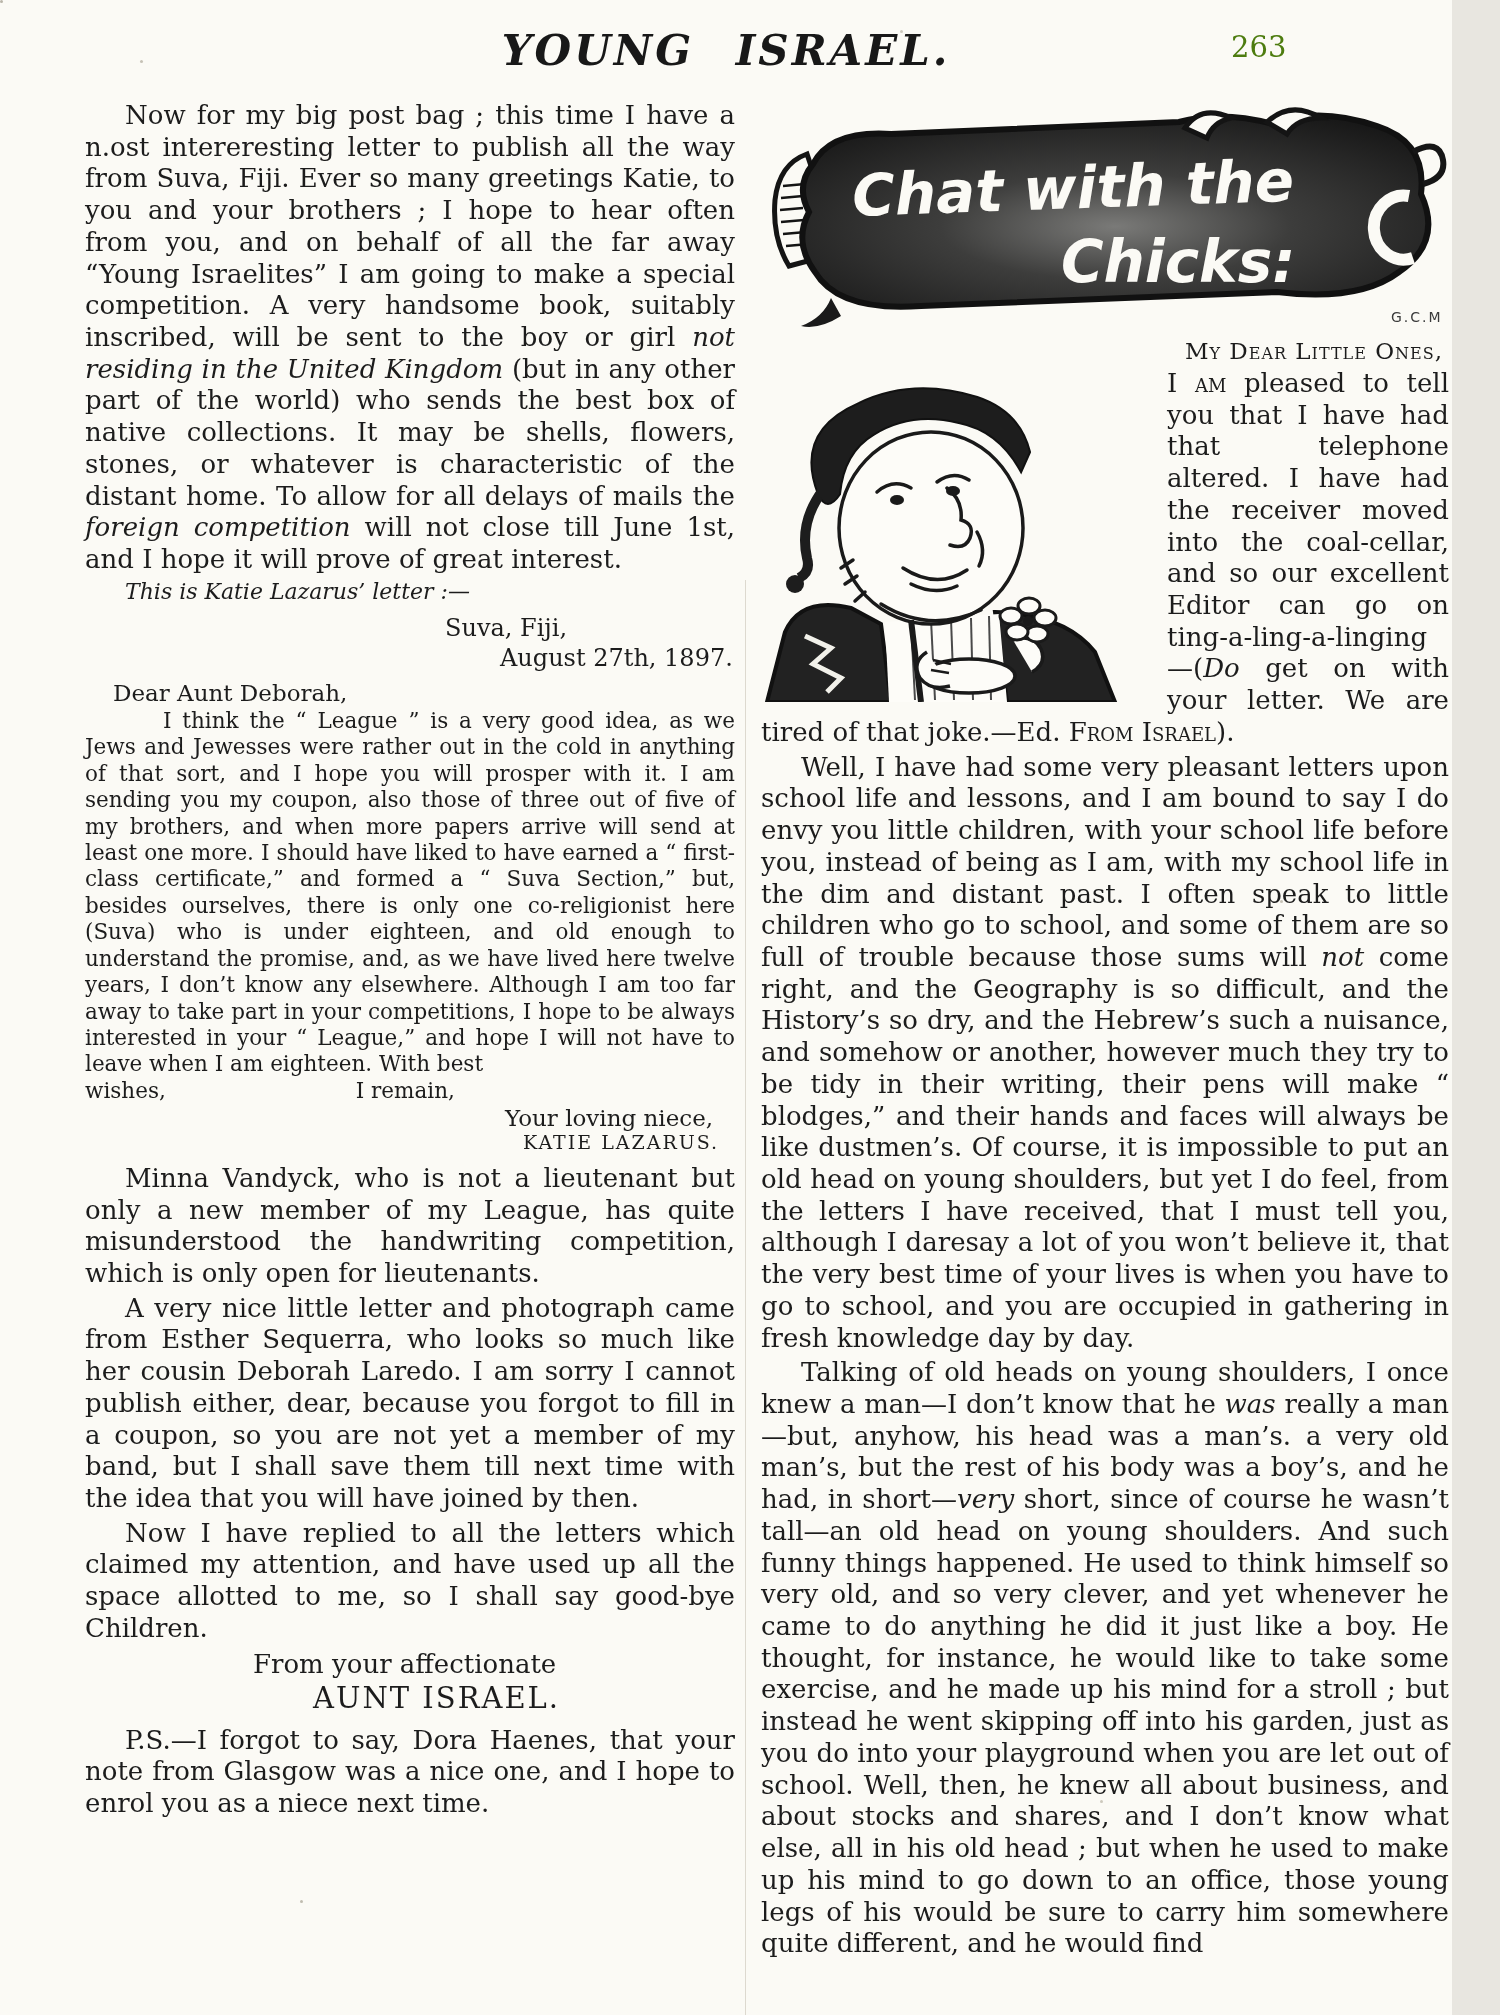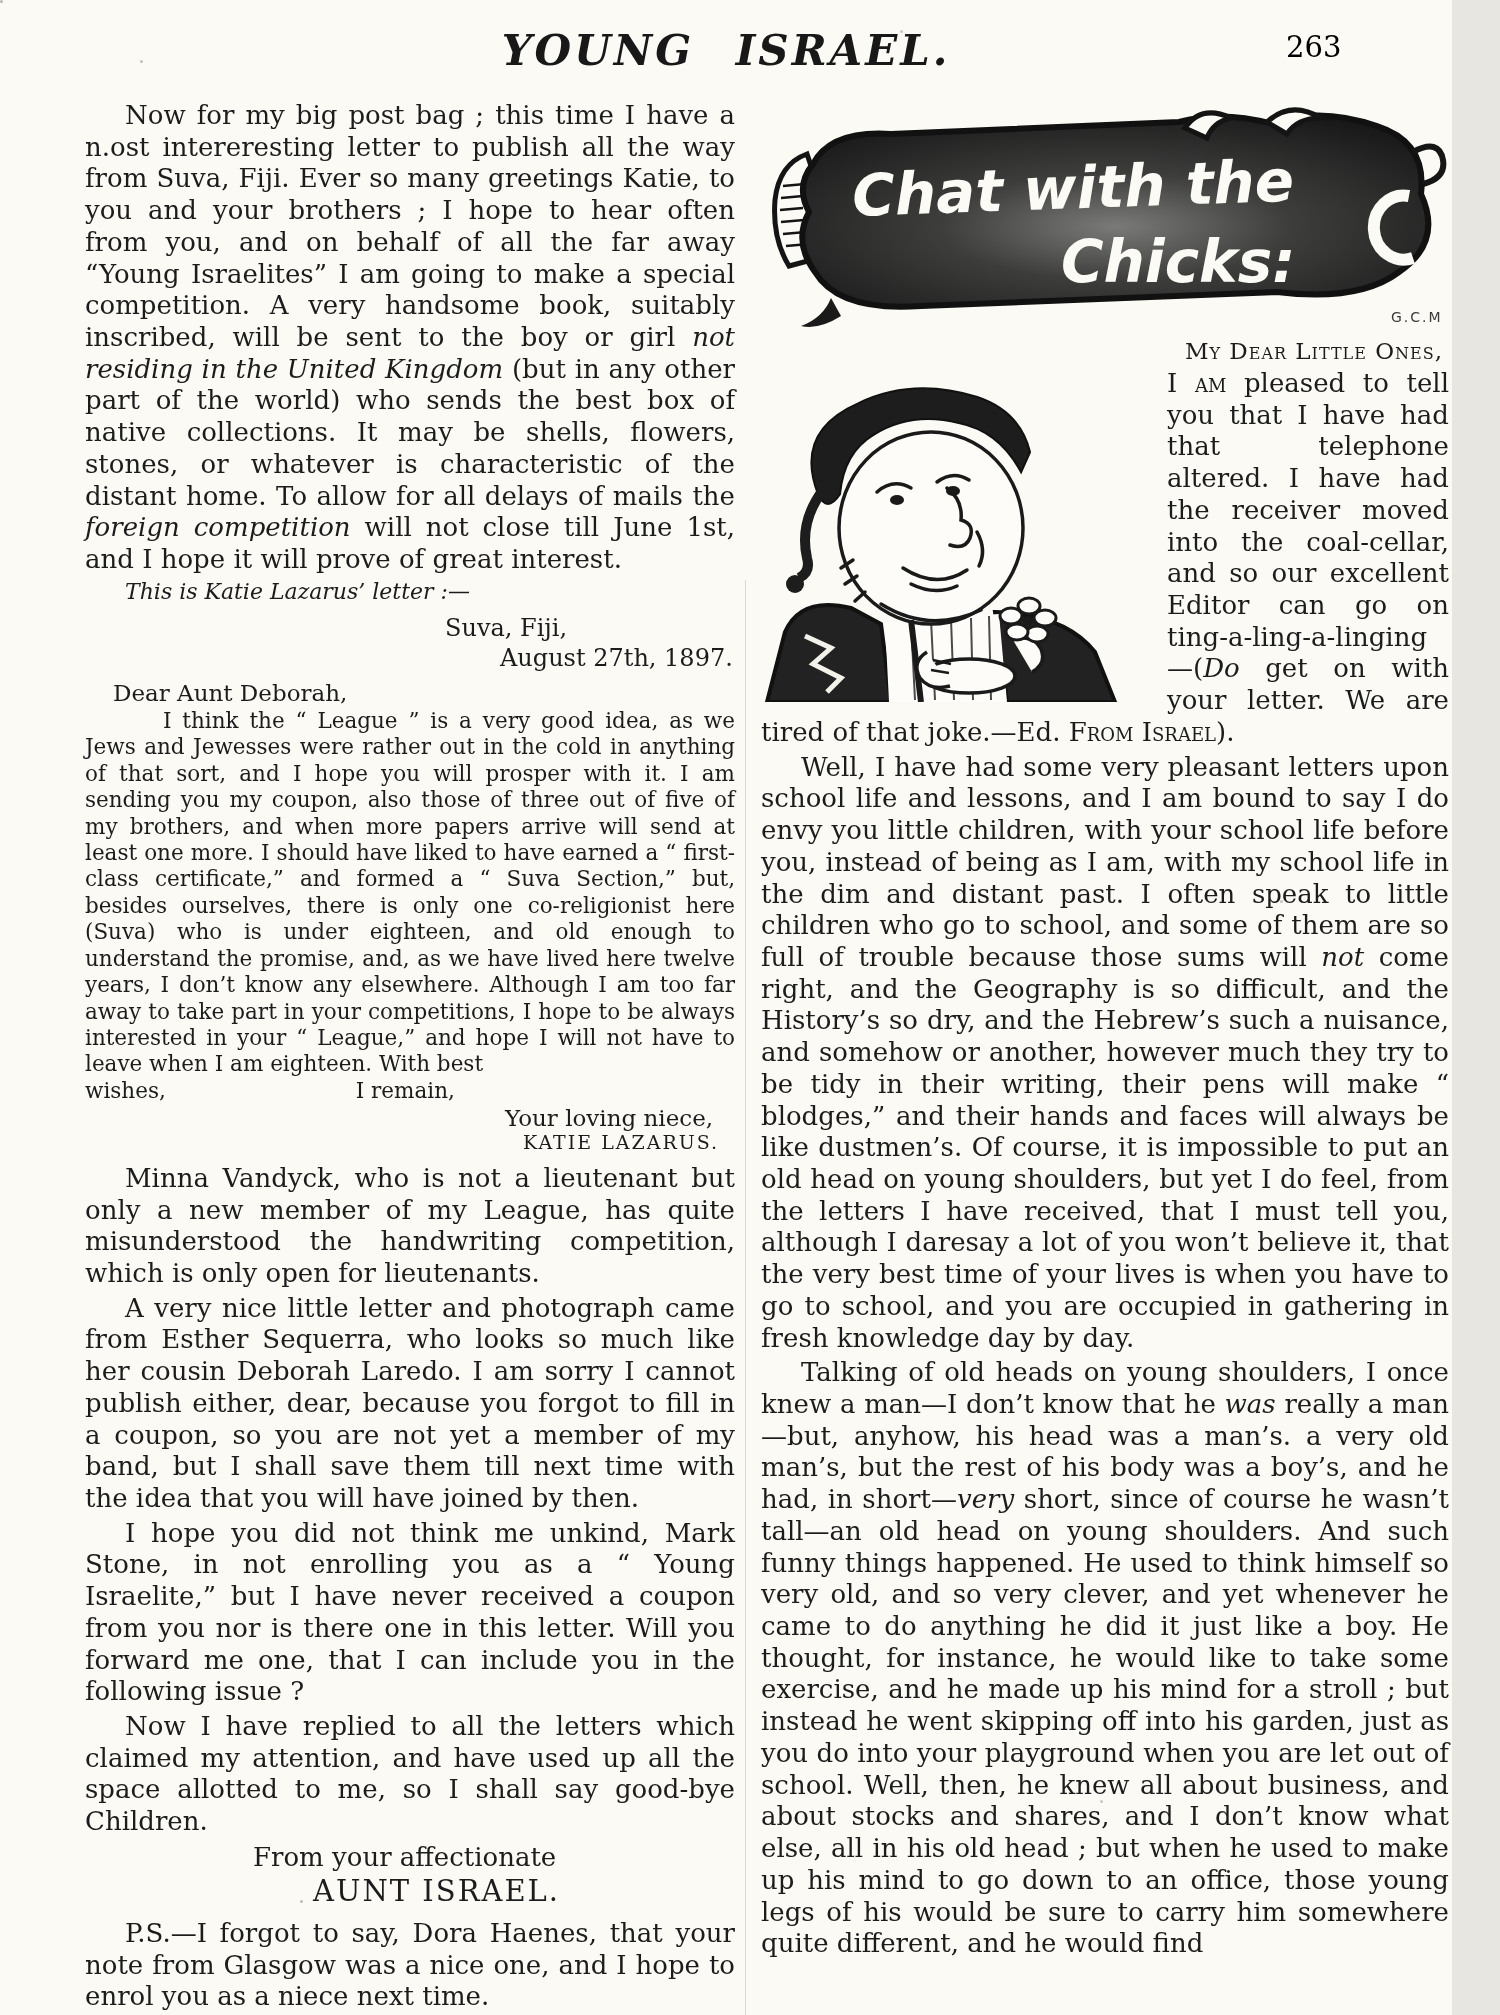--- a/index.html
+++ b/index.html
@@ -6,21 +6,21 @@
   .page {
     position:relative; width:1452px; height:2015px;
     background:#fbfaf5; overflow:hidden;
     font-family:"DejaVu Serif", serif; color:#1c1c1c;
   }
   .masthead { position:absolute; top:26px; left:0; width:100%; text-align:center; }
   .masthead .title {
     font-style:italic; font-weight:700; font-size:42px;
     letter-spacing:3px; word-spacing:24px; color:#181818;
   }
-  .pageno { position:absolute; top:30px; left:1286px; font-size:29px; color:#000000; }
+  .pageno { position:absolute; top:30px; left:1231px; font-size:29px; color:#4d7c0f; }
   .columns { position:absolute; top:100px; left:85px; width:1364px; display:flex; gap:26px; }
   .col-left  { width:650px; }
   .col-right { width:688px; }
 
   .body { font-size:26px; line-height:1.22; text-align:justify; margin:0 0 3px 0; }
   .indent { text-indent:40px; }
   .body i { font-style:italic; }
   .sc { font-variant:small-caps; }
 
   .letter-intro { font-size:22px; margin:2px 0 10px 0; text-indent:40px;font-style:italic; }
@@ -75,21 +75,20 @@
         <div class="letter-closing">
           <span>wishes,</span>
           <span class="remain">I remain,</span>
         </div>
         <div class="letter-niece">Your loving niece,</div>
         <div class="letter-sig">KATIE LAZARUS.</div>
       </div>
 
       <p class="body indent">Minna Vandyck, who is not a lieutenant but only a new member of my League, has quite misunderstood the handwriting competition, which is only open for lieutenants.</p>
       <p class="body indent">A very nice little letter and photograph came from Esther Sequerra, who looks so much like her cousin Deborah Laredo.  I am sorry I cannot publish either, dear, because you forgot to fill in a coupon, so you are not yet a member of my band, but I shall save them till next time with the idea that you will have joined by then.</p>
-      <p class="body indent">I hope you did not think me unkind, Mark Stone, in not enrolling you as a “ Young Israelite,” but I have never received a coupon from you nor is there one in this letter.  Will you forward me one, that I can include you in the following issue ?</p>
       <p class="body indent">Now I have replied to all the letters which claimed my attention, and have used up all the space allotted to me, so I shall say good-bye Children.</p>
 
       <div class="valediction">From your affectionate</div>
       <div class="aunt-sig">AUNT ISRAEL.</div>
 
       <p class="body indent">P.S.—I forgot to say, Dora Haenes, that your note from Glasgow was a nice one, and I hope to enrol you as a niece next time.</p>
 
     </div>
 
     <div class="col-right">

